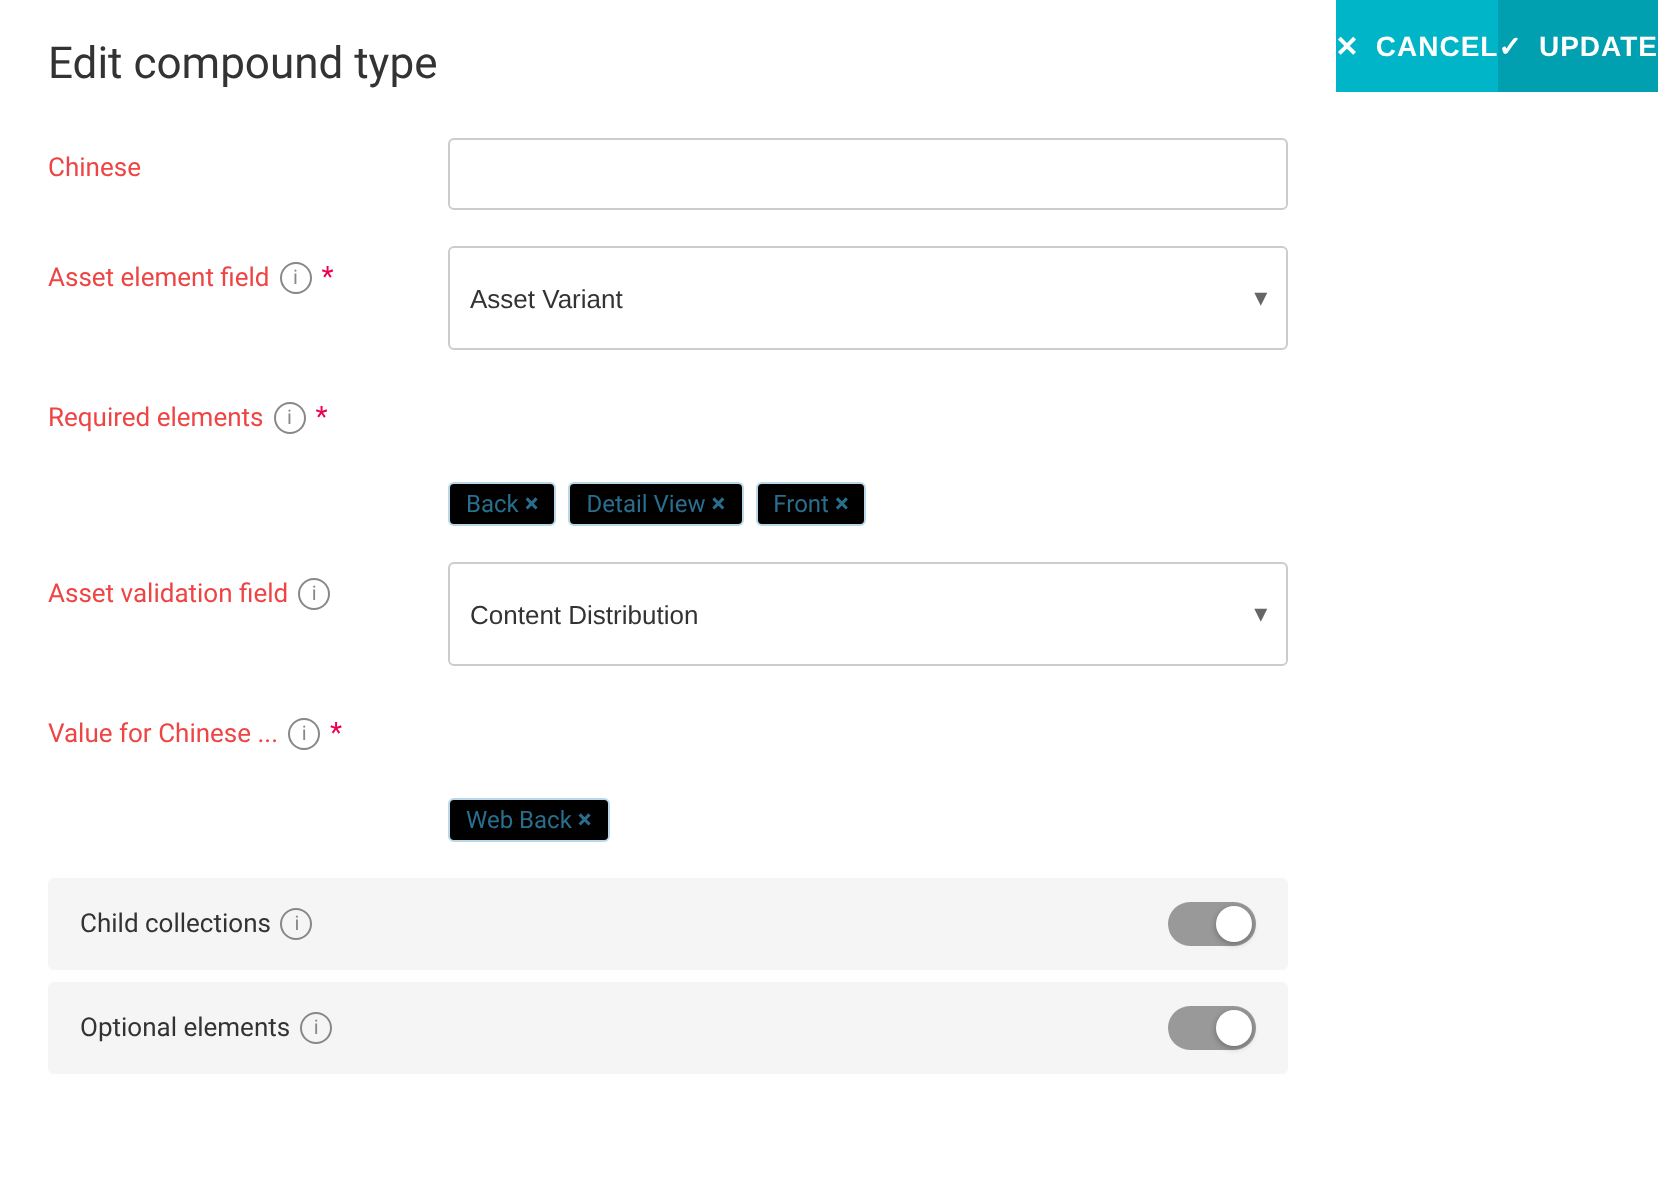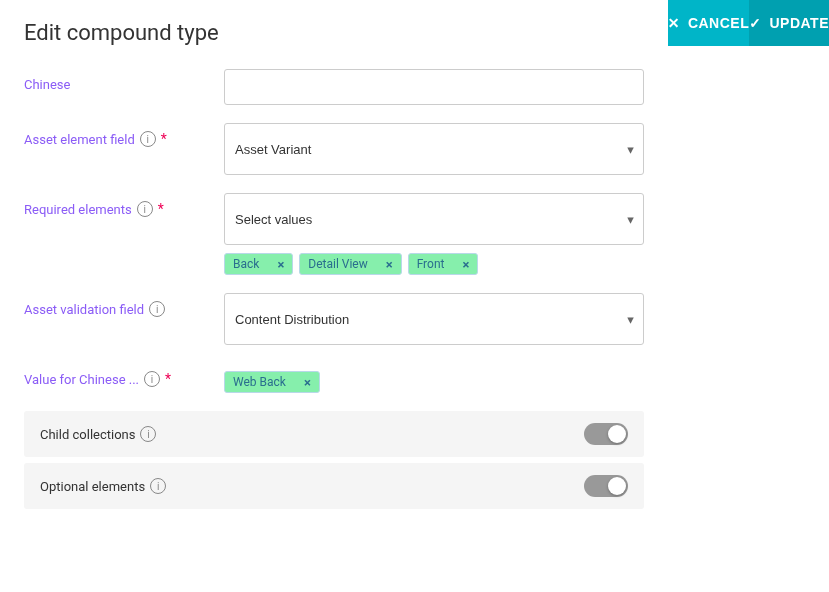--- a/index.html
+++ b/index.html
@@ -121,27 +121,28 @@
     .tags-container {
       display: flex;
       flex-wrap: wrap;
       gap: 6px;
       margin-top: 8px;
     }
 
     .tag {
       display: inline-flex;
       align-items: center;
-      gap: 18px;
-      background: #86efac;
+      gap: 3px;
+      background: #000000;
       border: 1px solid #b8d8e8;
       border-radius: 3px;
       padding: 3px 8px;
       font-size: 12px;
       color: #2a6e8e;
+      margin-top: 40px;
     }
 
     .tag-remove {
       cursor: pointer;
       color: #2a6e8e;
       font-size: 13px;
       line-height: 1;
       font-weight: bold;
     }
 
@@ -215,21 +216,21 @@
       background: #00b5c8;
       color: #fff;
     }
 
     .footer-btn-update {
       background: #00a0b0;
       color: #fff;
     }
 
     .label-text {
-      color: #8b5cf6;
+      color: #ef4444;
       font-size: 13px;
     }
   </style>
 </head>
 <body>
 
 <div class="page-container">
   <div class="content-area">
 
     <h1 class="page-title">Edit compound type</h1>
@@ -258,25 +259,20 @@
       </div>
     </div>
 
     <div class="form-row">
       <div class="form-label">
         <span class="label-text">Required elements</span>
         <span class="info-icon">i</span>
         <span class="required-star">*</span>
       </div>
       <div class="form-control-wrapper">
-        <div class="select-wrapper">
-          <select class="form-select">
-            <option value="" disabled="" selected="">Select values</option>
-          </select>
-        </div>
         <div class="tags-container">
           <span class="tag">
             <span>Back</span>
             <span class="tag-remove">×</span>
           </span>
           <span class="tag">
             <span>Detail View</span>
             <span class="tag-remove">×</span>
           </span>
           <span class="tag">

